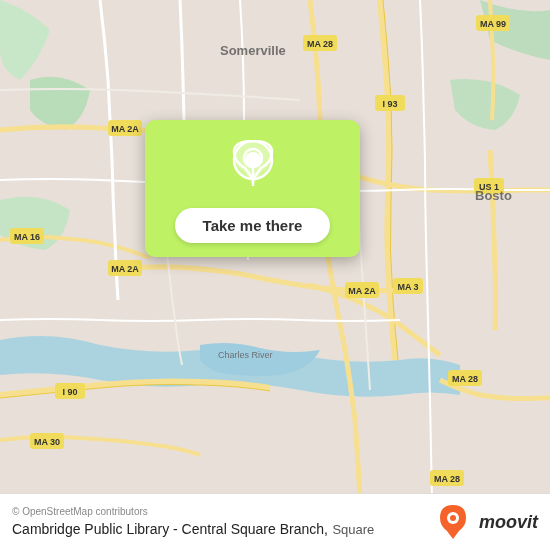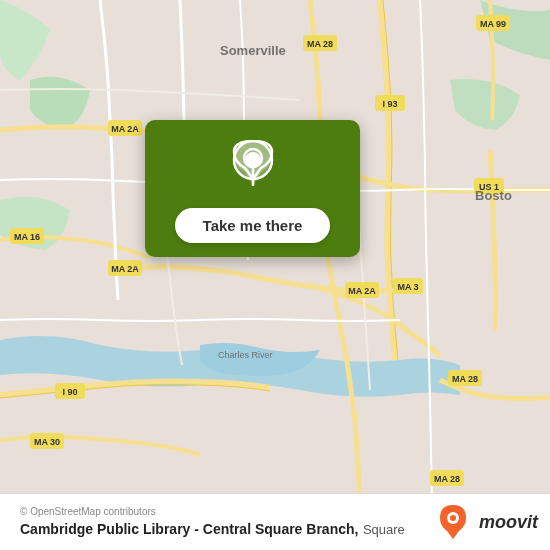--- a/index.html
+++ b/index.html
@@ -25,21 +25,21 @@
       top: 0; left: 0;
       width: 100%; height: 100%;
     }
 
     
     #location-card {
       position: absolute;
       top: 120px;
       left: 145px;
       width: 215px;
-      background-color: #4d7c0f;
+      background-color: #bef264;
       border-radius: 10px;
       display: flex;
       flex-direction: column;
       align-items: center;
       padding: 20px 15px 14px;
       box-shadow: 0 4px 15px rgba(0,0,0,0.3);
     }
 
     #pin-icon-container {
       margin-bottom: 10px;
@@ -68,32 +68,31 @@
       padding: 10px 12px 10px 12px;
       display: flex;
       align-items: center;
       justify-content: space-between;
       border-top: 1px solid #ddd;
     }
 
     #bottom-info {
       display: flex;
       flex-direction: column;
-      margin-left: 8px;
     }
 
     #attribution {
       font-size: 10px;
       color: #888;
       margin-bottom: 3px;
     }
 
     #location-name {
       font-size: 14px;
-      font-weight: bold;
+      font-weight: normal;
       color: #222;
     }
 
     #location-city {
       font-size: 13px;
       color: #555;
     }
 
     #moovit-logo {
       display: flex;

